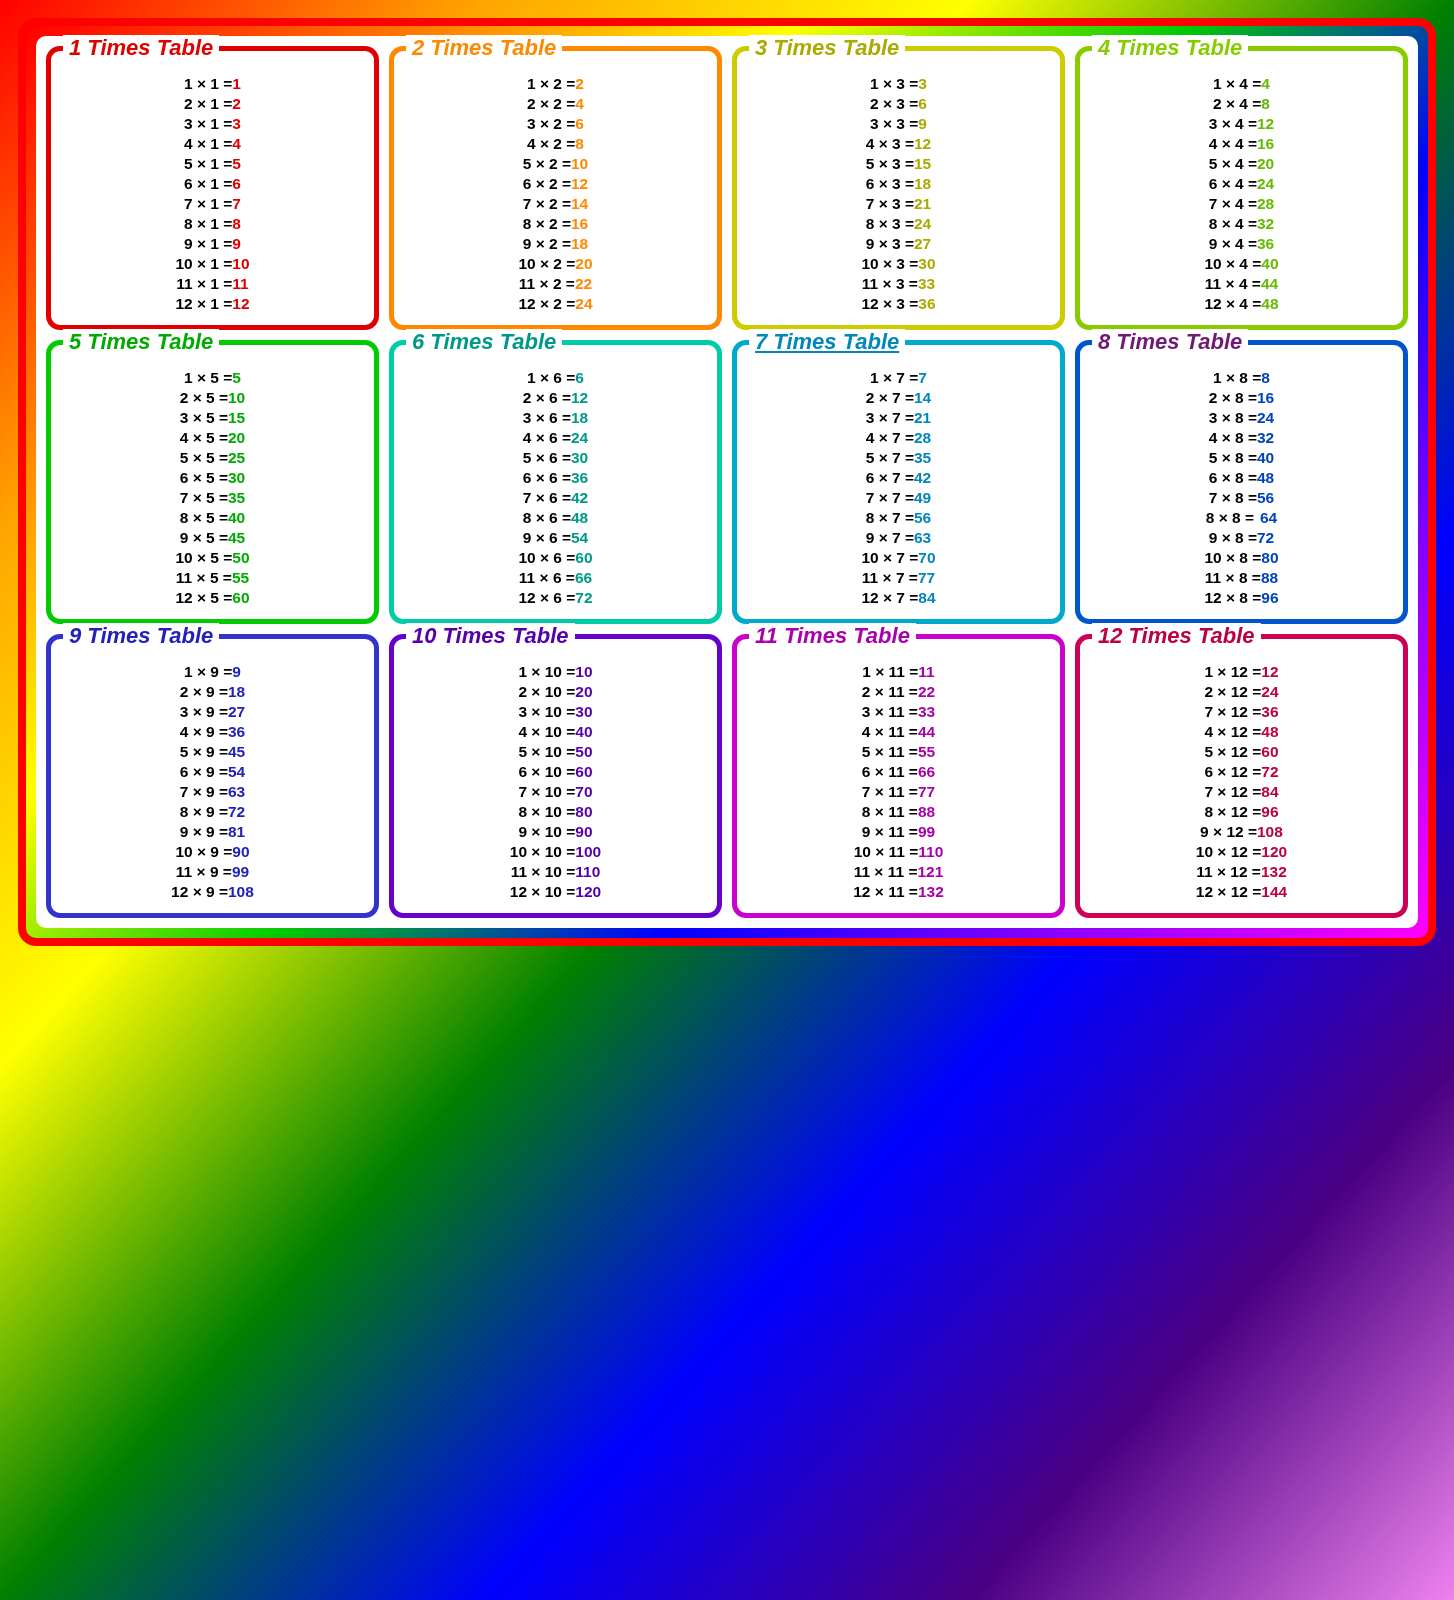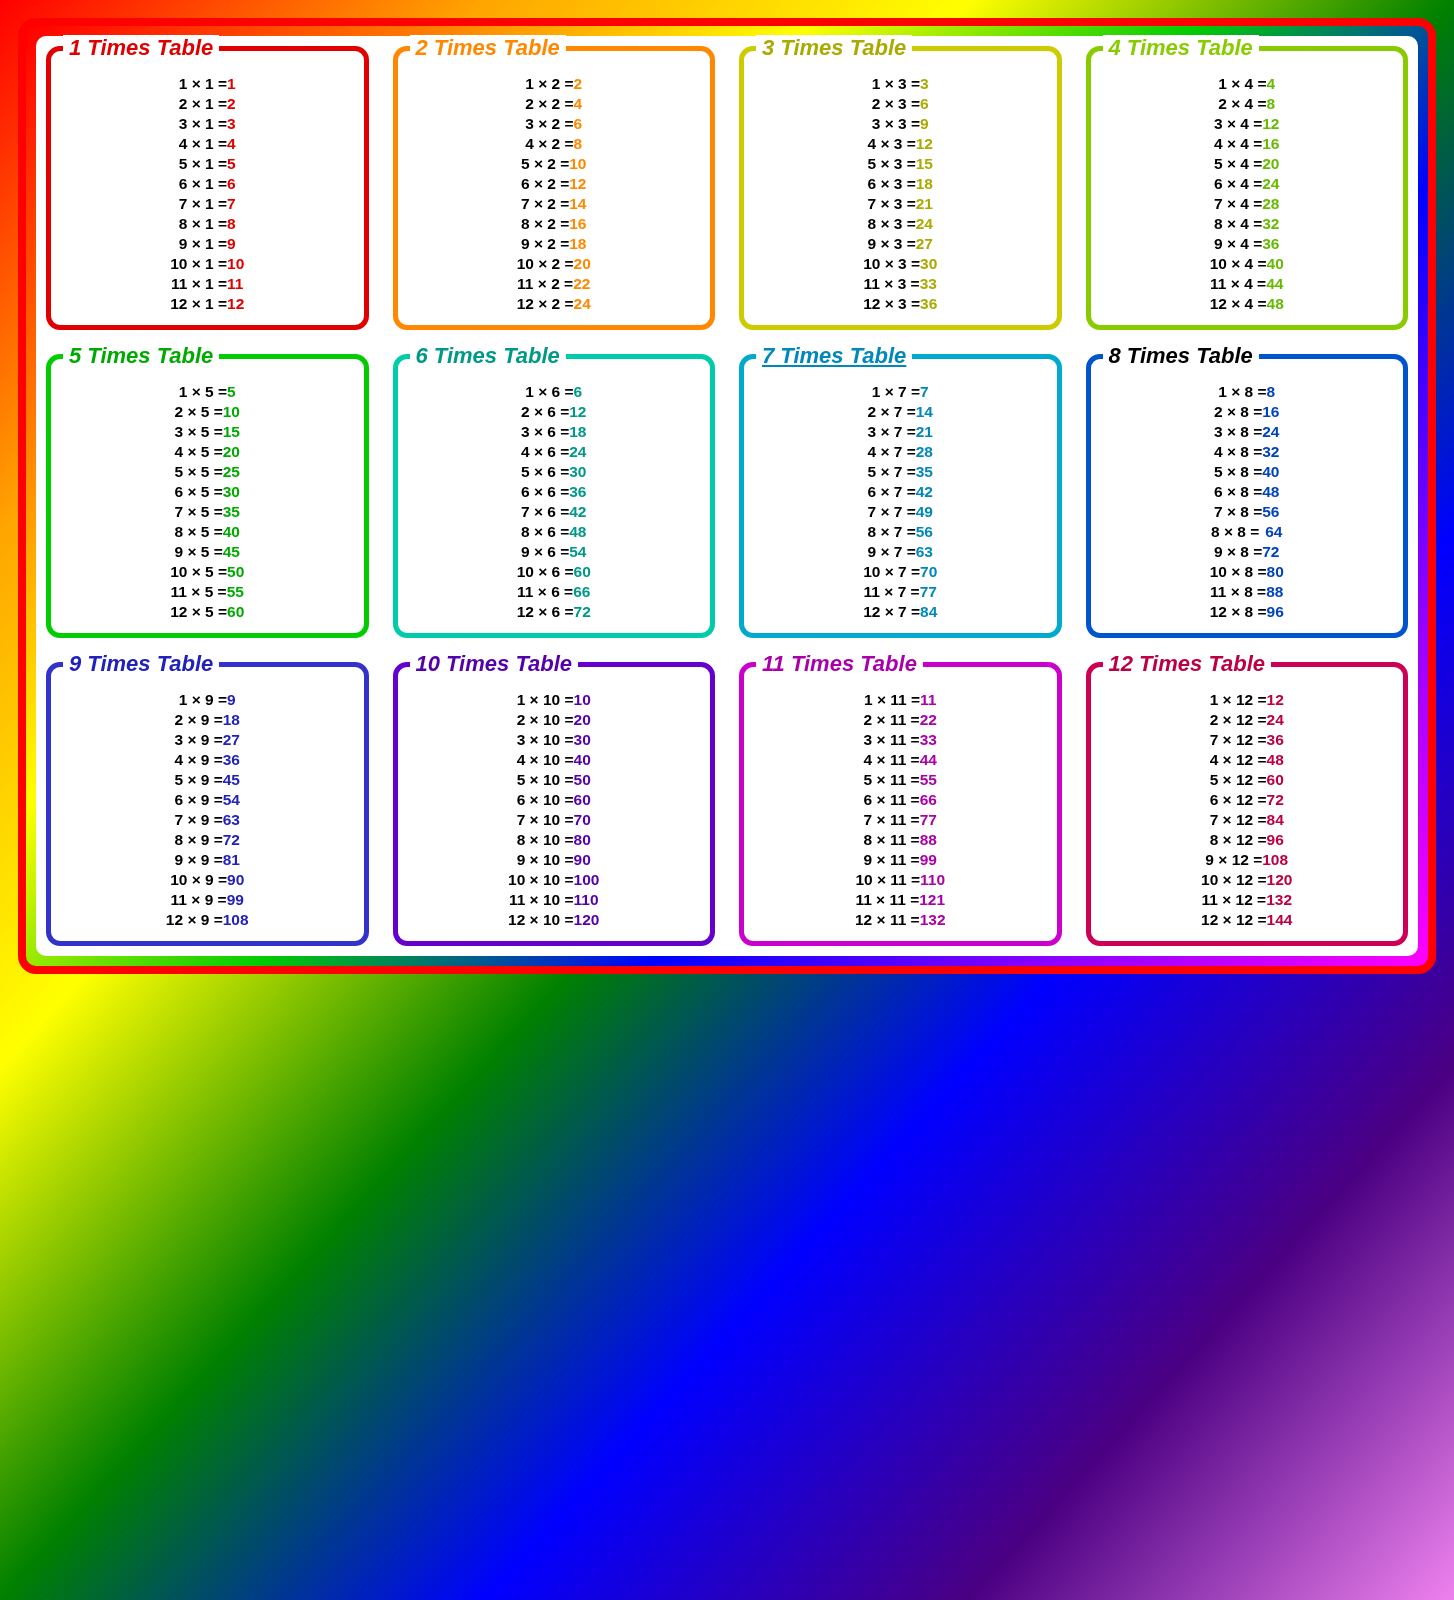--- a/index.html
+++ b/index.html
@@ -15,21 +15,21 @@
       border-radius: 18px;
       background: linear-gradient(135deg, #ff0000, #ff7700, #ffff00, #00cc00, #0000ff, #8800ff, #ff00ff);
       padding: 10px;
       width: 100%;
       height: 100%;
     }
     .grid {
       display: grid;
       grid-template-columns: repeat(4, 1fr);
       grid-template-rows: repeat(3, 1fr);
-      gap: 24px;
+      gap: 10px;
       background: white;
       padding: 10px;
       border-radius: 10px;
     }
     .table-card {
       background: white;
       border-radius: 14px;
       padding: 10px 12px 12px 12px;
       position: relative;
       border: 5px solid;
@@ -71,21 +71,21 @@
     .card-3 .card-title { color: #aaaa00; }
     .card-4 { border-color: #88cc00; }
     .card-4 .card-title { color: #88cc00; }
     .card-5 { border-color: #00cc00; }
     .card-5 .card-title { color: #00aa00; }
     .card-6 { border-color: #00ccaa; }
     .card-6 .card-title { color: #009988; }
     .card-7 { border-color: #00aacc; }
     .card-7 .card-title { color: #0088bb; text-decoration: underline; }
     .card-8 { border-color: #0055cc; }
-    .card-8 .card-title { color: #000000; }
+    .card-8 .card-title { color: #701a75; }
     .card-9 { border-color: #3333cc; }
     .card-9 .card-title { color: #2222bb; }
     .card-10 { border-color: #6600cc; }
     .card-10 .card-title { color: #5500aa; }
     .card-11 { border-color: #cc00cc; }
     .card-11 .card-title { color: #aa00aa; }
     .card-12 { border-color: #cc0055; }
     .card-12 .card-title { color: #bb0044; }
   </style>
 </head>

